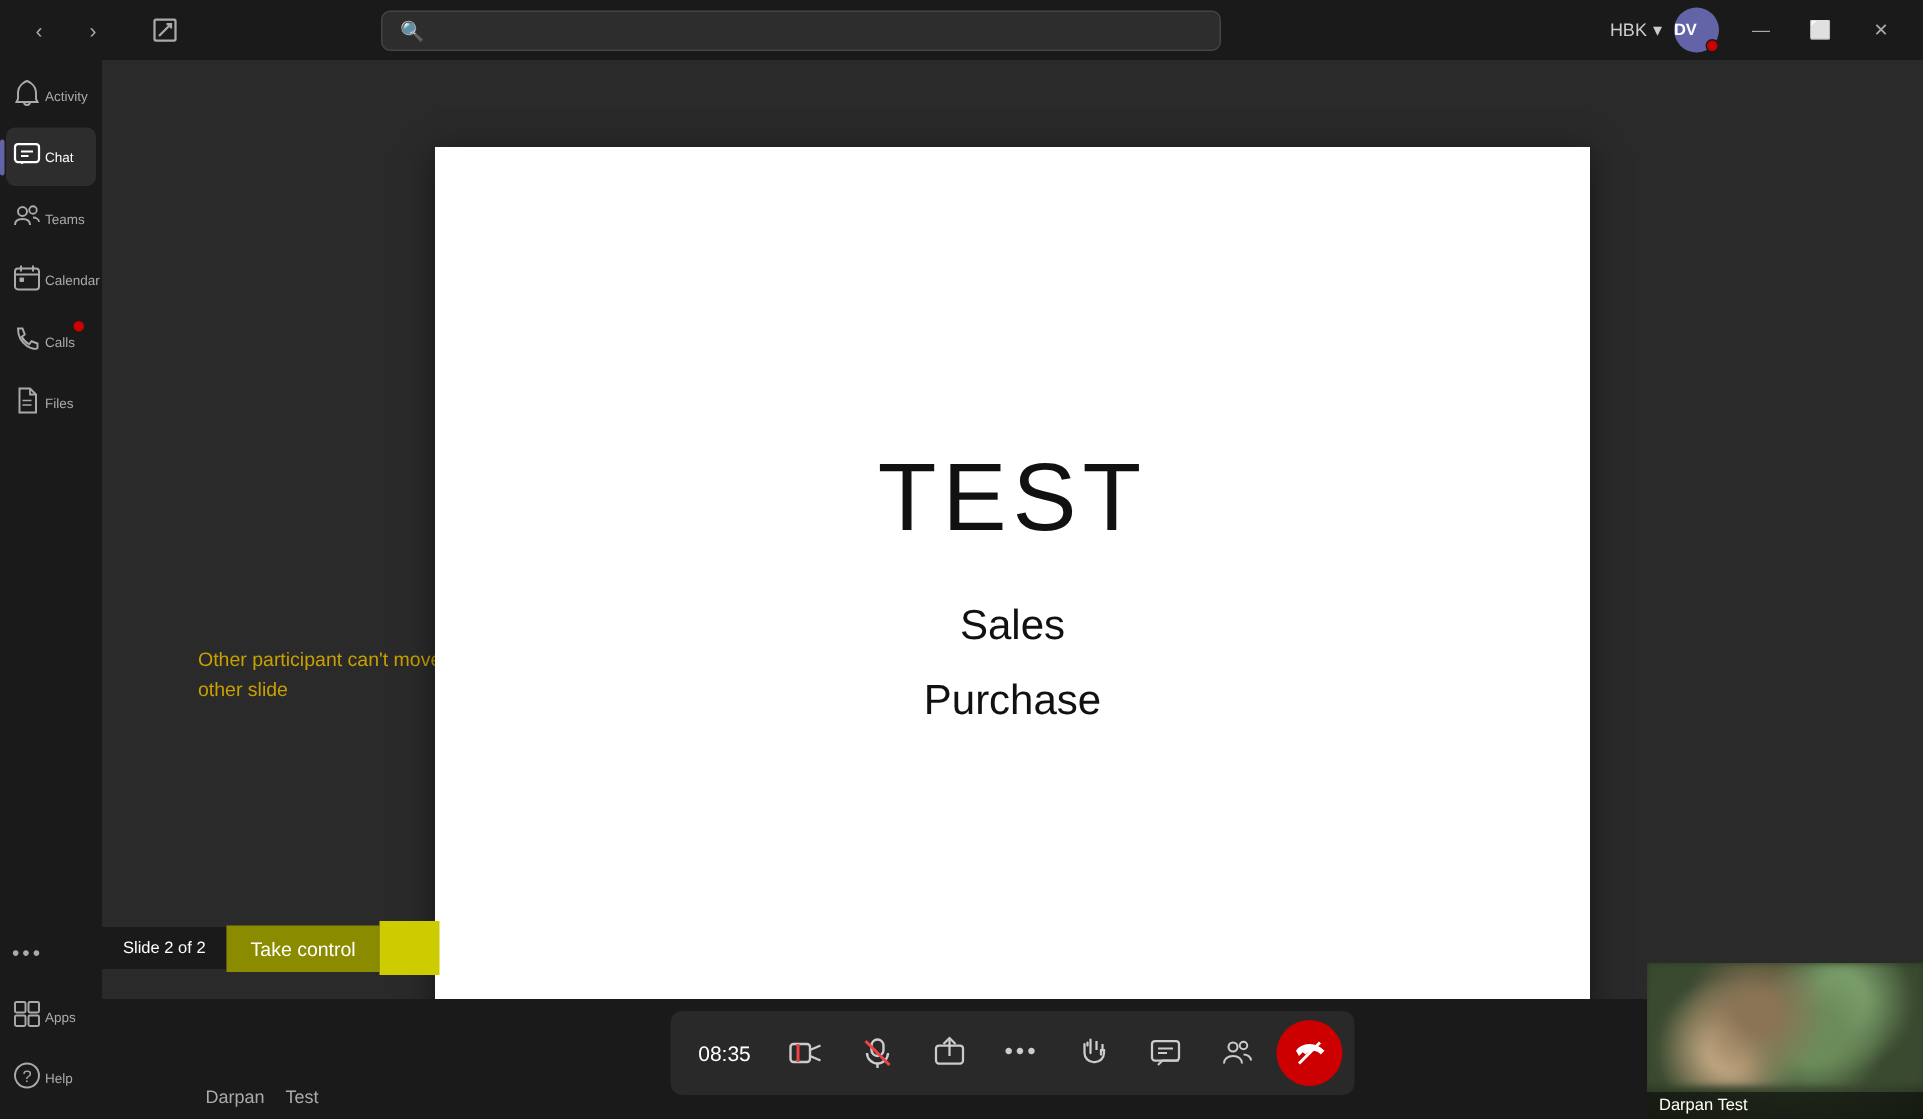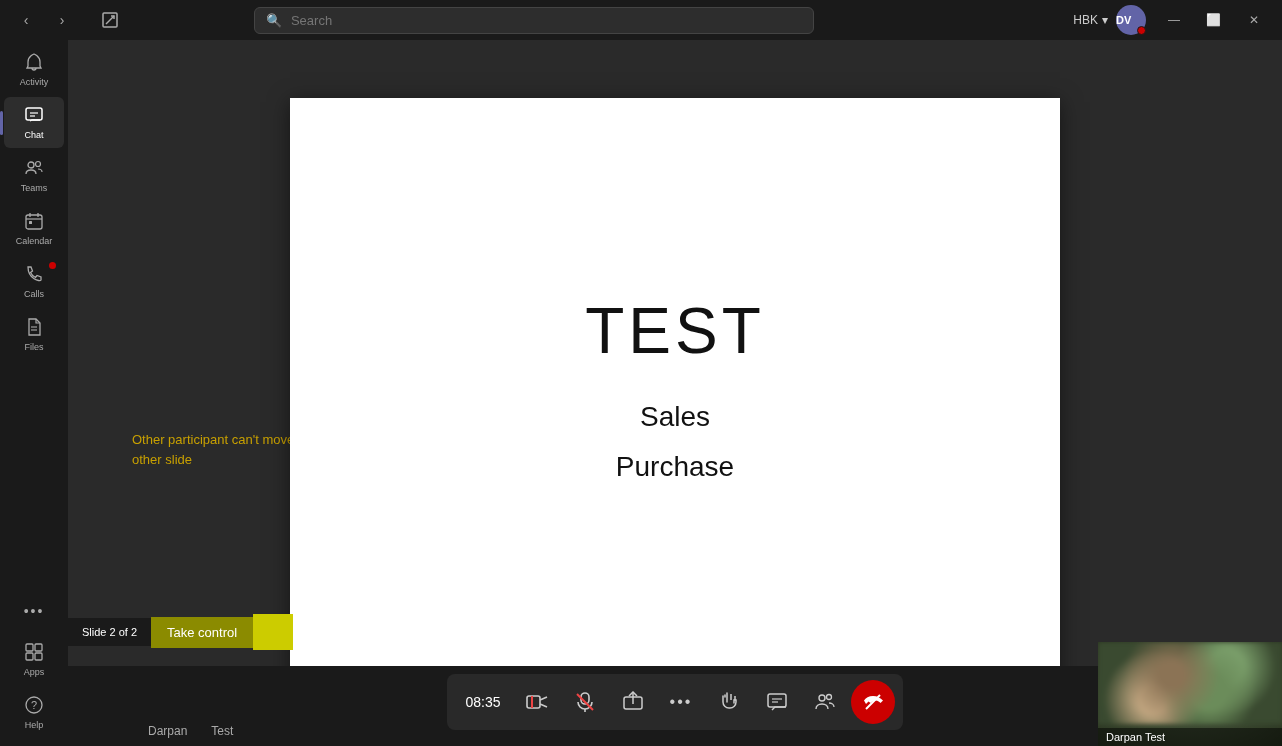--- a/index.html
+++ b/index.html
@@ -117,21 +117,21 @@
       background: #1a1a1a;
       display: flex;
       flex-direction: column;
       align-items: center;
       padding-top: 4px;
       z-index: 50;
     }
     .sidebar-item {
       width: 60px;
       display: flex;
-      flex-direction: column;
+      flex-direction: row;
       align-items: center;
       padding: 8px 4px;
       border-radius: 6px;
       cursor: pointer;
       color: #aaa;
       font-size: 10px;
       gap: 2px;
       margin-bottom: 2px;
       position: relative;
     }
@@ -354,21 +354,20 @@
   <div class="compose-icon">
     <svg width="18" height="18" viewBox="0 0 18 18" fill="none">
       <rect x="2" y="2" width="14" height="14" rx="1" stroke="#aaa" stroke-width="1.5" fill="none"></rect>
       <line x1="5" y1="13" x2="13" y2="5" stroke="#aaa" stroke-width="1.5"></line>
       <polyline points="10,5 13,5 13,8" stroke="#aaa" stroke-width="1.5" fill="none"></polyline>
     </svg>
   </div>
   <div class="titlebar-search">
     <div class="search-box">
       <span class="search-icon-svg">🔍</span>
-      <input type="text" placeholder="Search" style="">
     </div>
   </div>
   <div class="titlebar-right">
     <div class="user-badge">
       <span>HBK</span>
       <span>▾</span>
     </div>
     <div class="avatar-circle">
       <span>DV</span>
       <div class="avatar-dot"></div>
@@ -556,21 +555,21 @@
       </button>
 
       <button class="tb-btn end-call" title="End call">
         <svg width="22" height="22" viewBox="0 0 22 22" fill="none">
           <path d="M4 13l2.5-2.5 2 1.5c.8-1 2.5-2.5 5-2.5s4.2 1.5 5 2.5l2.5-2.5C18.5 7 15 5 11 5S3.5 7 2 9.5L4 13z" fill="white"></path>
           <line x1="4" y1="18" x2="18" y2="4" stroke="white" stroke-width="2"></line>
         </svg>
       </button>
     </div>
 
-    <div style="position:absolute; left:80px; bottom:8px; display:flex; align-items:flex-start; gap:24px;">
+    <div style="position:absolute; left:69px; bottom:8px; display:flex; align-items:flex-start; gap:14px;">
       <span class="meeting-label">Darpan</span>
       <span class="meeting-label">Test</span>
     </div>
   </div>
 </div>
 
 <div class="participant-video">
   <div class="flower-bg"></div>
   <div class="participant-video-inner">
     <div class="participant-name-label">Darpan Test</div>

